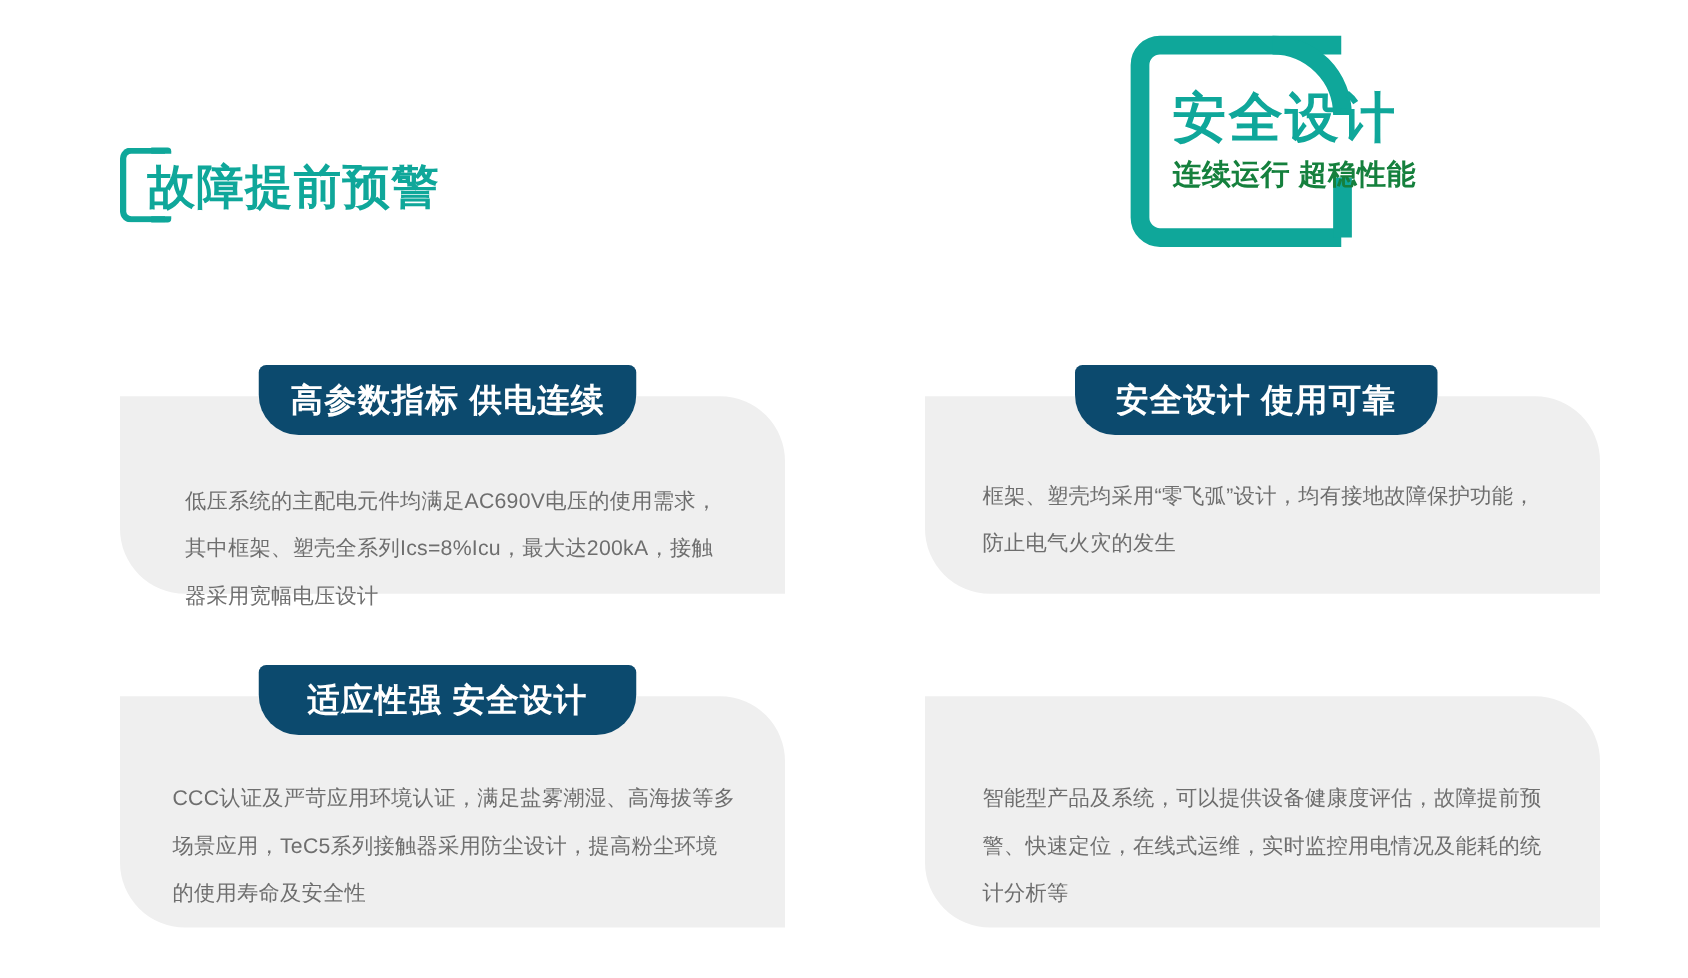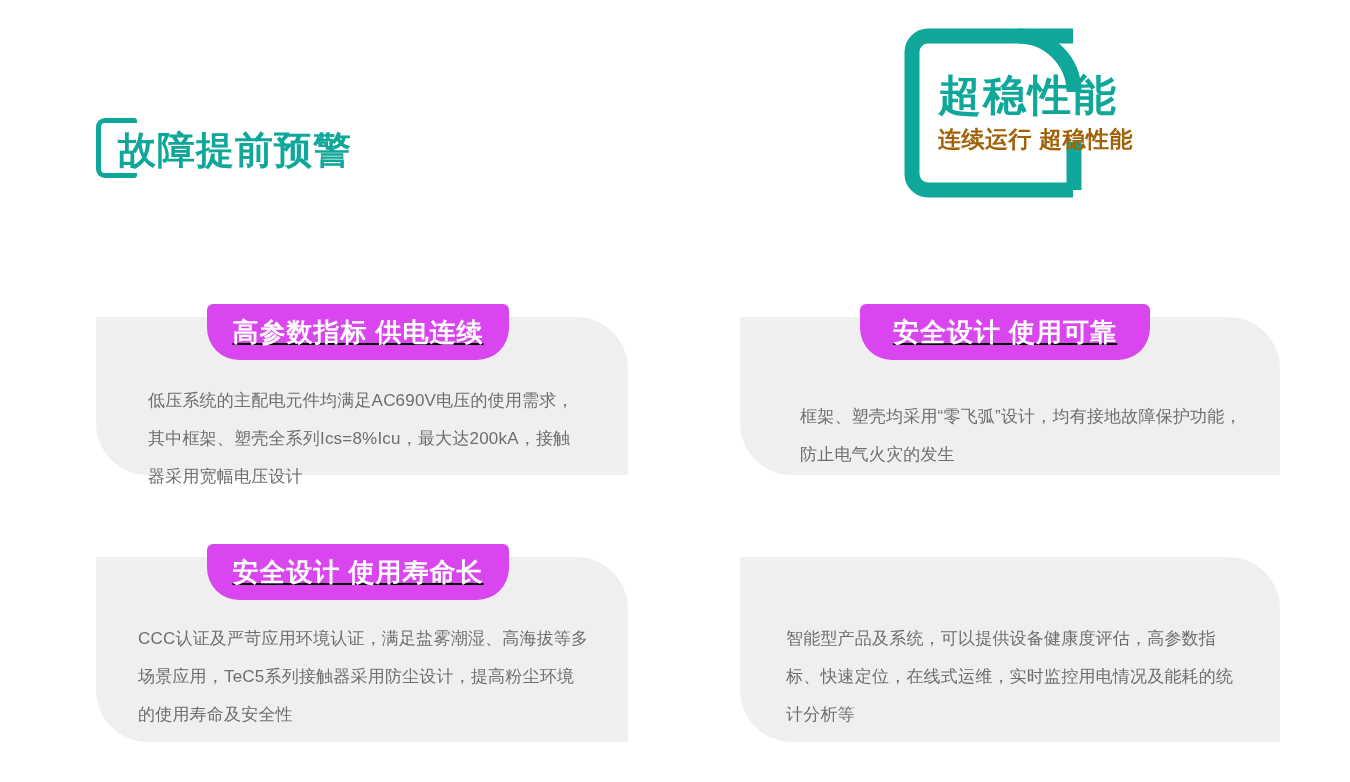--- a/index.html
+++ b/index.html
@@ -36,59 +36,58 @@
   
   .logo { position: absolute; left: 898px; top: 22px; width: 205px; height: 182px; }
   .logo svg { position: absolute; left: 0; top: 0; }
   .logo-main {
     position: absolute; left: 40px; top: 52px; width: 240px;
     font-size: 43px; font-weight: bold; color: #0FA79A;
     letter-spacing: 2px; line-height: 1; white-space: nowrap;
   }
   .logo-sub {
     position: absolute; left: 40px; top: 106px; width: 240px;
-    font-size: 23px; font-weight: bold; color: #a16207;
+    font-size: 23px; font-weight: bold; color: #15803d;
     letter-spacing: 0.5px; line-height: 1; white-space: nowrap;
   }
 
   
   .card { position: absolute; }
   .card-panel {
     position: absolute; left: 0; top: 25px;
     background: #EFEFEF;
     border-radius: 0 52px 0 52px;
   }
   .card-pill {
-    position: absolute; top: 12px; height: 56px;
-    background: #d946ef;
+    position: absolute; top: 0; height: 56px;
+    background: #0c4a6e;
     border-radius: 6px 6px 32px 32px;
     display: flex; align-items: center; justify-content: center;
     padding: 0 26px;
-    text-decoration: underline;
   }
   .card-pill span {
     color: #ffffff; font-size: 26px; font-weight: bold;
     letter-spacing: 1px; white-space: nowrap; line-height: 1;
   }
   .card-body {
     position: absolute;
     color: #6E6E6E; font-size: 17px; line-height: 38px;
     letter-spacing: 0.2px;
   }
 
   
   #card-1 { left: 96px;  top: 292px; width: 532px; height: 208px; }
   #card-1 .card-panel { width: 532px; height: 158px; }
   #card-1 .card-pill  { left: 111px; width: 302px; }
   #card-1 .card-body  { left: 52px; top: 90px; width: 430px; }
 
   #card-2 { left: 740px; top: 292px; width: 540px; height: 208px; }
   #card-2 .card-panel { width: 540px; height: 158px; }
   #card-2 .card-pill  { left: 120px; width: 290px; text-align: center; }
-  #card-2 .card-body  { left: 46px; top: 106px; width: 450px; margin-left: 14px; }
+  #card-2 .card-body  { left: 46px; top: 86px; width: 450px; }
 
   #card-3 { left: 96px;  top: 532px; width: 532px; height: 208px; }
   #card-3 .card-panel { width: 532px; height: 185px; }
   #card-3 .card-pill  { left: 111px; width: 302px; }
   #card-3 .card-body  { left: 42px; top: 88px; width: 452px; }
 
   #card-4 { left: 740px; top: 532px; width: 540px; height: 208px; }
   #card-4 .card-panel { width: 540px; height: 185px; }
   #card-4 .card-pill  { left: 120px; width: 290px; }
   #card-4 .card-body  { left: 46px; top: 88px; width: 452px; }
@@ -104,21 +103,21 @@
   </div>
 
   <div class="logo">
     <svg width="205" height="182" viewBox="0 0 205 182">
       <path d="M175 14 H30 A16 16 0 0 0 14 30 V152 A16 16 0 0 0 30 168 H175" fill="none" stroke="#0FA79A" stroke-width="15" stroke-linecap="butt"></path>
       <path d="M175 14 A0 0 0 0 1 175 14" fill="none"></path>
       <path d="M120 14 A56 56 0 0 1 176 70" fill="none" stroke="#0FA79A" stroke-width="15"></path>
       <path d="M176 168 V120" fill="none" stroke="#0FA79A" stroke-width="15"></path>
       <rect x="6.5" y="6.5" width="0" height="0" fill="none"></rect>
     </svg>
-    <div class="logo-main">超稳性能</div>
+    <div class="logo-main">安全设计</div>
     <div class="logo-sub">连续运行 超稳性能</div>
   </div>
 
   <div class="card" id="card-1">
     <div class="card-panel"></div>
     <div class="card-pill">
       <span>高参数指标 供电连续</span>
     </div>
     <div class="card-body">低压系统的主配电元件均满足AC690V电压的使用需求，其中框架、塑壳全系列Ics=8%Icu，最大达200kA，接触器采用宽幅电压设计</div>
   </div>
@@ -127,23 +126,23 @@
     <div class="card-panel"></div>
     <div class="card-pill">
       <span>安全设计 使用可靠</span>
     </div>
     <div class="card-body">框架、塑壳均采用“零飞弧”设计，均有接地故障保护功能，防止电气火灾的发生</div>
   </div>
 
   <div class="card" id="card-3">
     <div class="card-panel"></div>
     <div class="card-pill">
-      <span>安全设计 使用寿命长</span>
+      <span>适应性强 安全设计</span>
     </div>
     <div class="card-body">CCC认证及严苛应用环境认证，满足盐雾潮湿、高海拔等多场景应用，TeC5系列接触器采用防尘设计，提高粉尘环境的使用寿命及安全性</div>
   </div>
 
   <div class="card" id="card-4">
     <div class="card-panel"></div>
-    <div class="card-body">智能型产品及系统，可以提供设备健康度评估，高参数指标、快速定位，在线式运维，实时监控用电情况及能耗的统计分析等</div>
+    <div class="card-body">智能型产品及系统，可以提供设备健康度评估，故障提前预警、快速定位，在线式运维，实时监控用电情况及能耗的统计分析等</div>
   </div>
 
 </div>
 
 </body></html>

